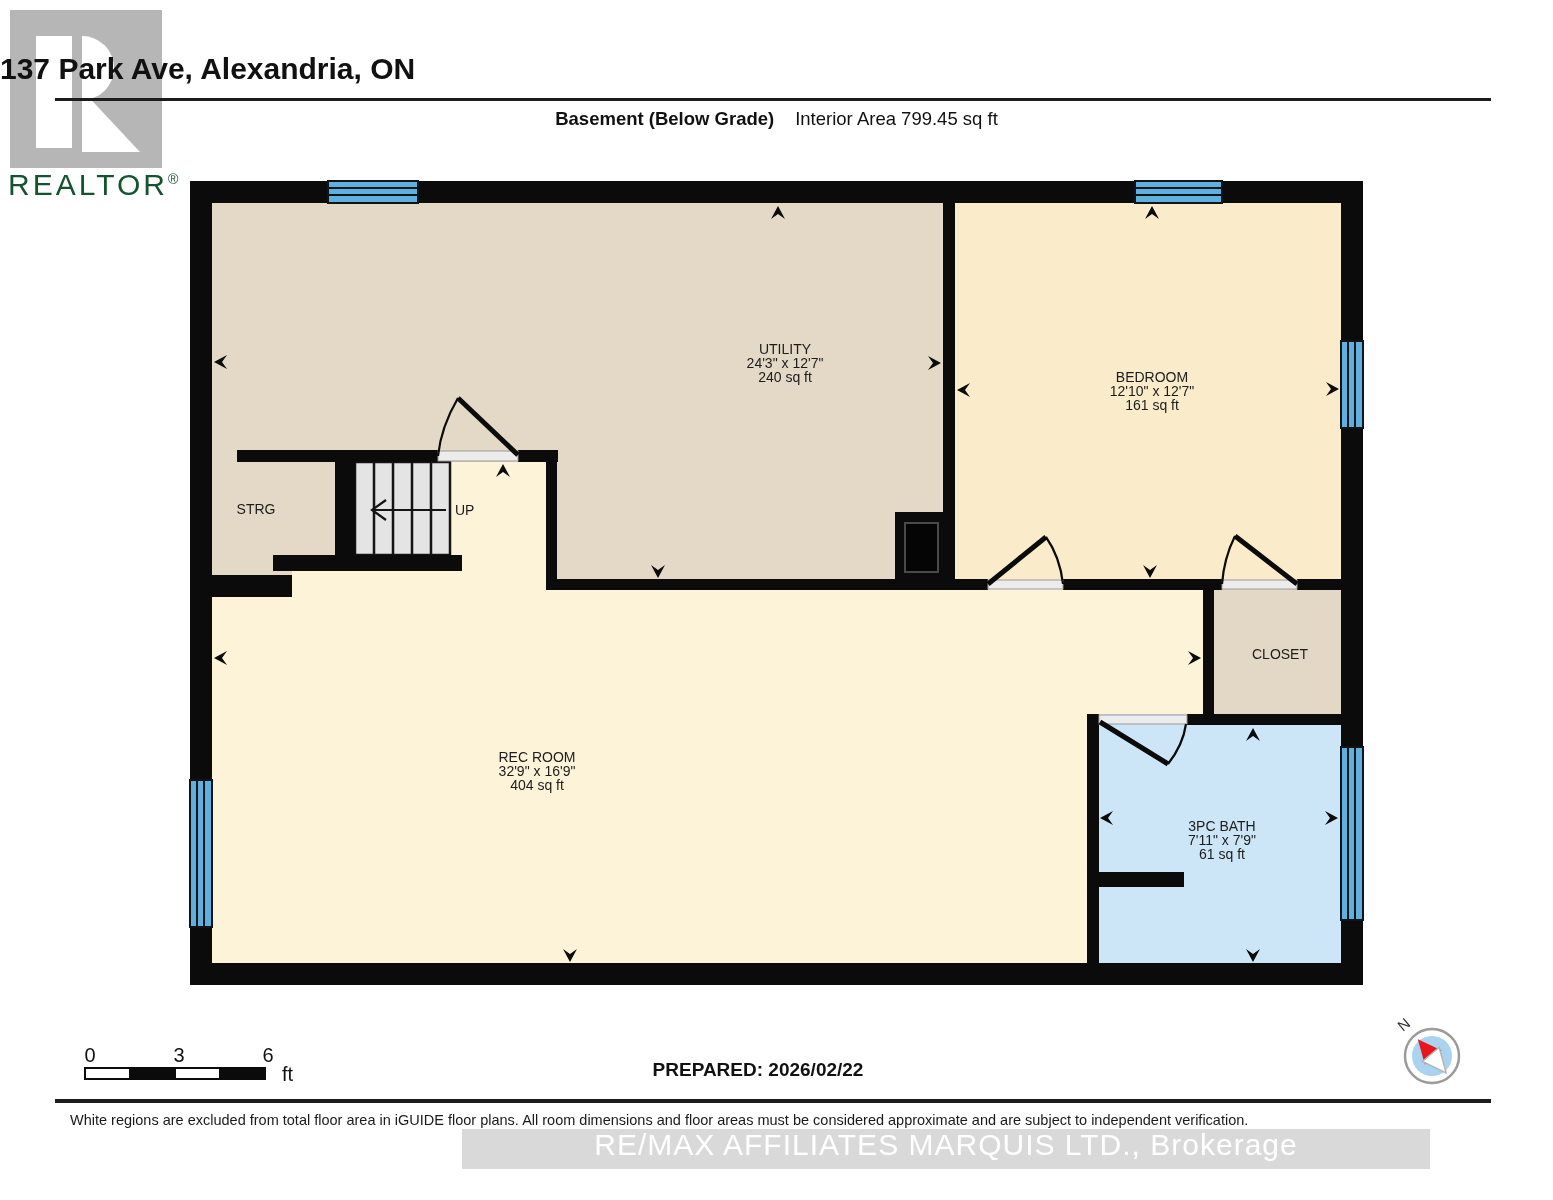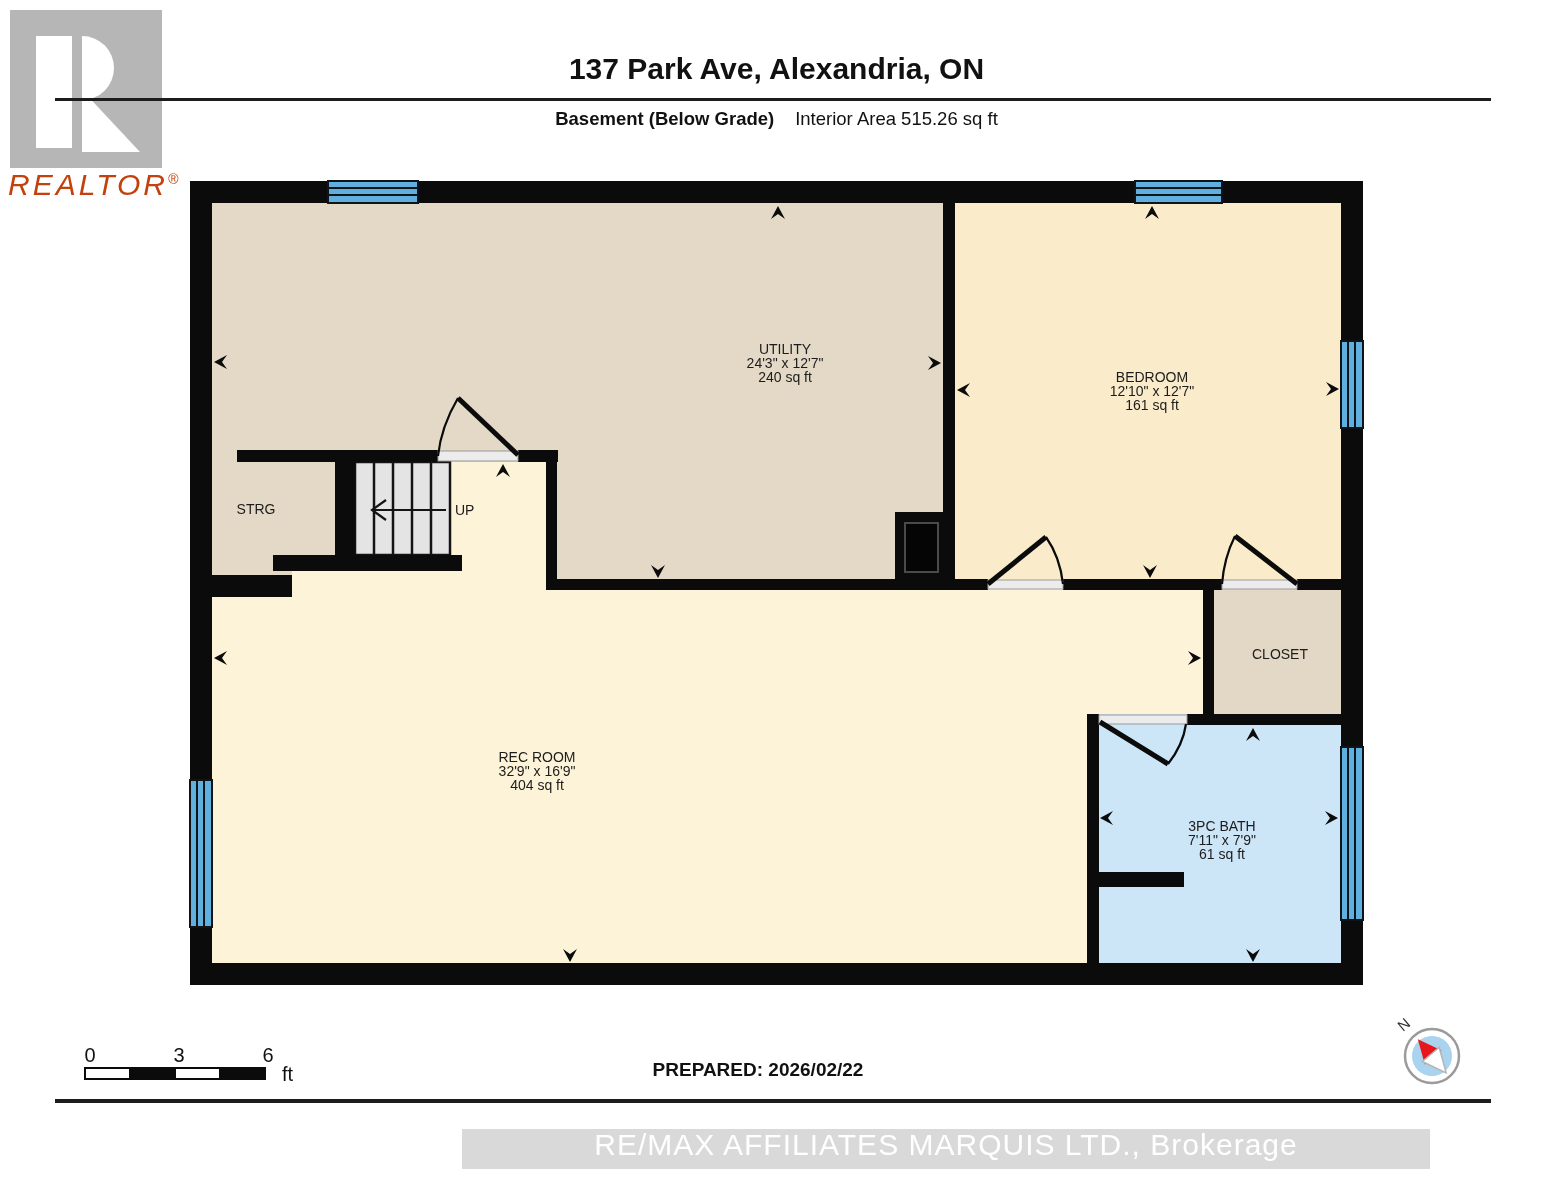--- a/index.html
+++ b/index.html
@@ -1,24 +1,24 @@
 <!DOCTYPE html>
 <html><head>
 <meta charset="utf-8">
 <style>
   html,body{margin:0;padding:0;background:#ffffff;}
   .page{position:relative;width:1553px;height:1200px;background:#fff;overflow:hidden;
         font-family:"Liberation Sans","DejaVu Sans",sans-serif;}
   .abs{position:absolute;}
   
   .logo-box{left:10px;top:10px;width:152px;height:158px;background:#b6b6b6;}
-  .logo-word{left:8px;top:168px;width:180px;font-size:30px;letter-spacing:3px;color:#c2410c;font-style:italic;}
+  .logo-word{left:8px;top:168px;width:180px;font-size:30px;letter-spacing:3px;color:#14532d;}
   .logo-word sup{font-size:14px;letter-spacing:0;}
   
-  .title{left:0;top:52px;width:1553px;text-align:center;font-size:30px;font-weight:bold;color:#111;}
+  .title{left:0;top:52px;width:1553px;font-size:30px;font-weight:bold;color:#111;}
   .rule{left:55px;width:1436px;height:3px;background:#1c1c1c;}
   .rule.top{top:98px;}
   .rule.bottom{top:1099px;height:4px;}
   .subheader{left:0;top:108px;width:1553px;display:flex;justify-content:center;gap:21px;
              font-size:18.5px;color:#111;}
   .subheader .floor{font-weight:bold;}
   
   .prepared{left:0;top:1059px;width:1516px;text-align:center;font-size:19px;font-weight:bold;color:#111;}
   .disclaimer{left:70px;top:1112px;width:1400px;font-size:14.5px;color:#1a1a1a;}
   .watermark{left:462px;top:1129px;width:968px;height:40px;background:#d9d9d9;color:#ffffff;
@@ -37,21 +37,21 @@
       <path d="M 72,26 A 30,30 0 0 1 72,90 Z" fill="#ffffff"></path>
       <polygon points="72,80 130,142 72,142" fill="#ffffff"></polygon>
     </svg>
   </div>
   <div class="abs logo-word"><span>REALTOR</span><sup>®</sup></div>
 
   <div class="abs title">137 Park Ave, Alexandria, ON</div>
   <div class="abs rule top"></div>
   <div class="abs subheader">
     <span class="floor">Basement (Below Grade)</span>
-    <span class="area">Interior Area 515.26 sq ft</span>
+    <span class="area">Interior Area 799.45 sq ft</span>
   </div>
 
   <svg width="1553" height="1200" viewBox="0 0 1553 1200">
 
     <g>
       <rect x="212" y="203" width="743" height="387" fill="#e3d9c6"></rect>
       <rect x="955" y="203" width="386" height="377" fill="#faeccb"></rect>
       <rect x="212" y="588" width="1129" height="375" fill="#fdf3d8"></rect>
       <rect x="450" y="462" width="96" height="130" fill="#fdf3d8"></rect>
       <rect x="292" y="571" width="168" height="20" fill="#fdf3d8"></rect>
@@ -206,15 +206,16 @@
       <g transform="rotate(-40 1432 1056)">
         <polygon points="1421,1058 1432,1034 1443,1058" fill="#e8151d"></polygon>
         <polygon points="1421,1054 1432,1078 1443,1054" fill="#ffffff" stroke="#b5b5b5" stroke-width="1.5"></polygon>
       </g>
       <text x="1403" y="1032" font-size="15" fill="#333" transform="rotate(-40 1403 1032)">N</text>
     </g>
   </svg>
 
   <div class="abs prepared">PREPARED: 2026/02/22</div>
   <div class="abs rule bottom"></div>
+  <div class="abs disclaimer">White regions are excluded from total floor area in iGUIDE floor plans. All room dimensions and floor areas must be considered approximate and are subject to independent verification.</div>
   <div class="abs watermark">RE/MAX AFFILIATES MARQUIS LTD., Brokerage</div>
 
 </div>
 
 </body></html>

